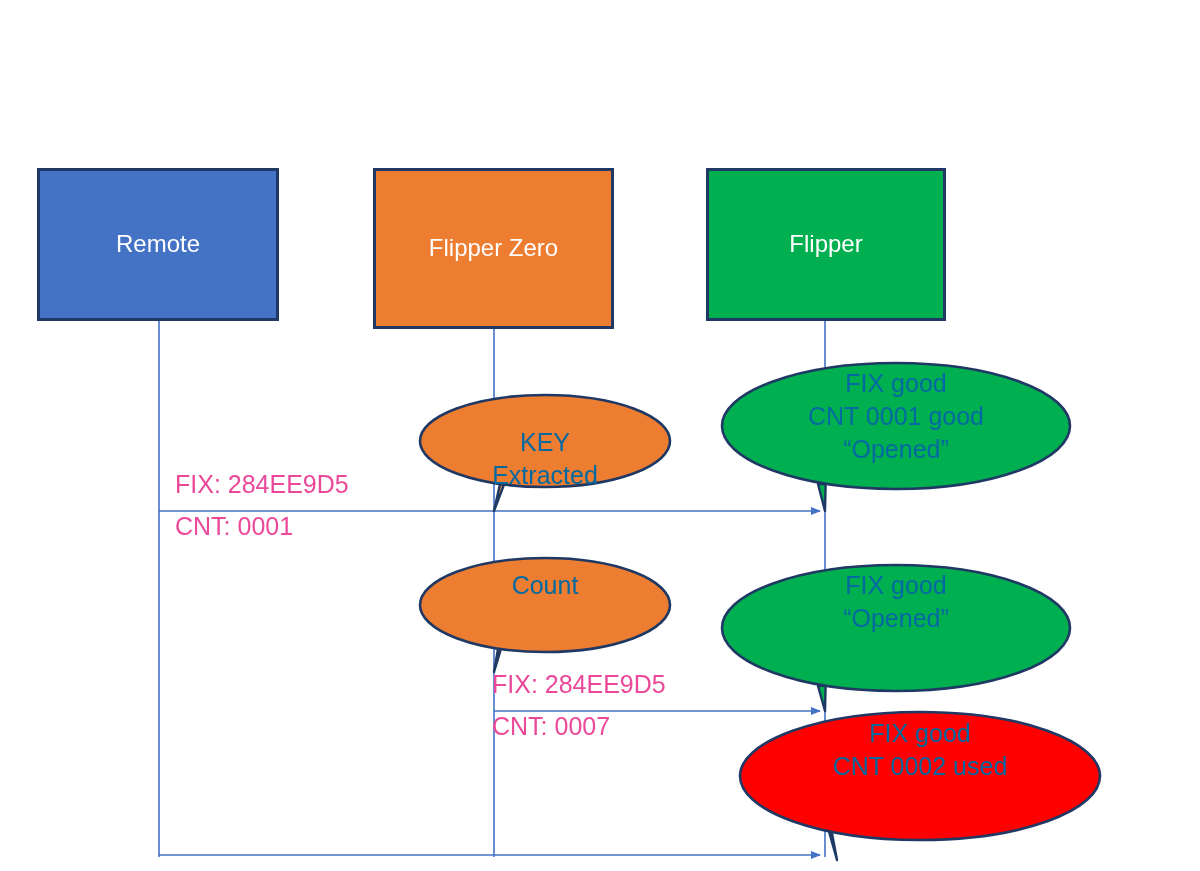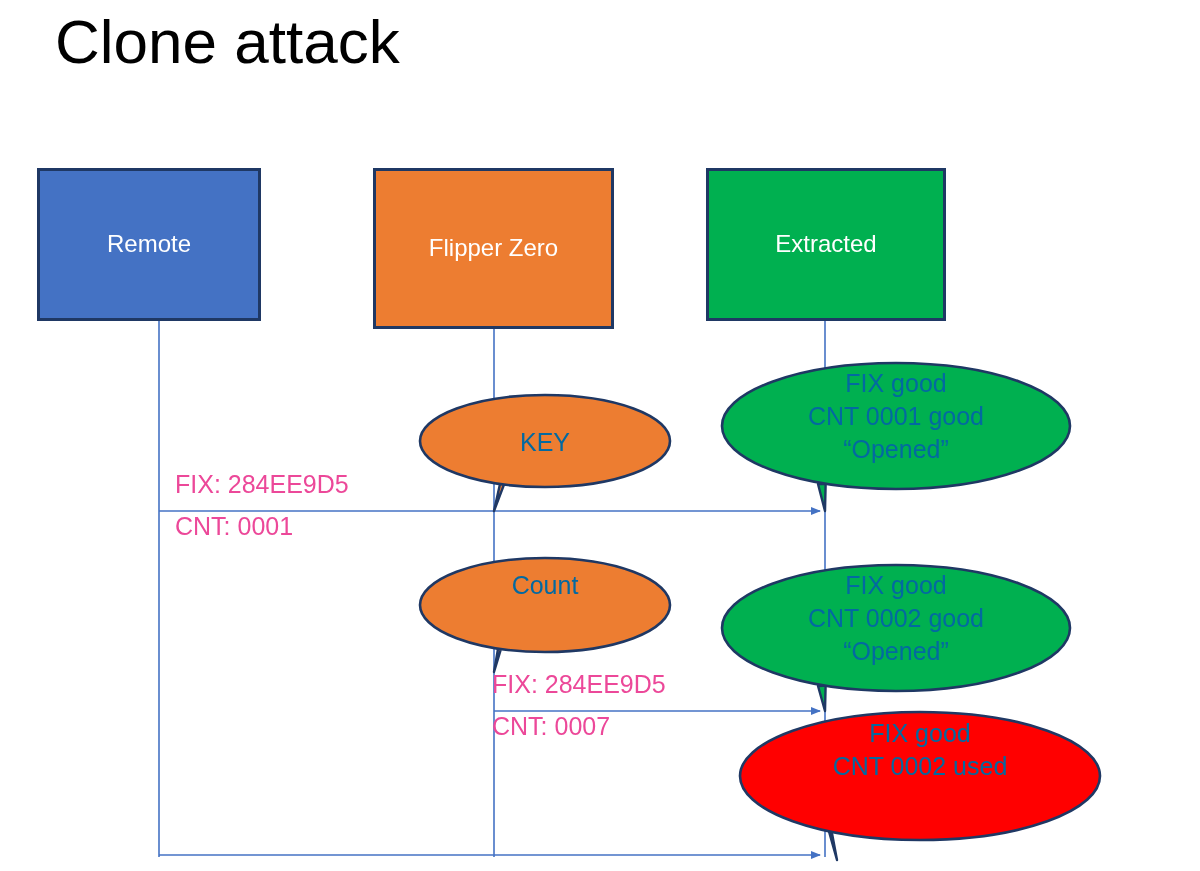--- a/index.html
+++ b/index.html
@@ -71,21 +71,20 @@
     line-height: 1.32;
     white-space: nowrap;
     pointer-events: none;
   }
 </style>
 </head>
 <body>
 
 <div id="slide">
 
-  <div id="title">Clone attack</div>
 
   <svg id="vector" viewBox="0 0 1200 871">
     <defs>
       <marker id="arrowblue" markerWidth="10" markerHeight="10" refX="9" refY="4" orient="auto" markerUnits="userSpaceOnUse">
         <path d="M0,0 L10,4 L0,8 z" fill="#4472C4"></path>
       </marker>
     </defs>
 
     <line x1="159" y1="320" x2="159" y2="857" stroke="#4472C4" stroke-width="1.6"></line>
     <line x1="494" y1="320" x2="494" y2="857" stroke="#4472C4" stroke-width="1.6"></line>
@@ -114,55 +113,55 @@
       <path d="M 825 711 L 826 670 L 884 683 L 818 686 Z" fill="#00B050" stroke="#1F3864" stroke-width="2.4" stroke-linejoin="round"></path>
       <ellipse cx="896" cy="628" rx="174" ry="63" fill="#00B050" stroke="#1F3864" stroke-width="2.6"></ellipse>
     </g>
 
     <g>
       <path d="M 837 860 L 828 812 L 895 826 L 828 828 Z" fill="#FF0000" stroke="#1F3864" stroke-width="2.4" stroke-linejoin="round"></path>
       <ellipse cx="920" cy="776" rx="180" ry="64" fill="#FF0000" stroke="#1F3864" stroke-width="2.6"></ellipse>
     </g>
   </svg>
 
-  <div class="actor-box" style="left:37px; top:168px; width:224px; height:153px; background:#4472C4;">
+  <div class="actor-box" style="left:37px; top:168px; width:242px; height:153px; background:#4472C4;">
     <span class="actor-label">Remote</span>
   </div>
 
   <div class="actor-box" style="left:373px; top:168px; width:241px; height:161px; background:#ED7D31;">
     <span class="actor-label">Flipper Zero</span>
   </div>
 
   <div class="actor-box" style="left:706px; top:168px; width:240px; height:153px; background:#00B050;">
-    <span class="actor-label">Extracted</span>
+    <span class="actor-label">Flipper</span>
   </div>
 
   <div class="msg-label" style="left:175px; top:471px;">FIX: 284EE9D5</div>
   <div class="msg-label" style="left:175px; top:513px;">CNT: 0001</div>
 
   <div class="msg-label" style="left:492px; top:671px;">FIX: 284EE9D5</div>
   <div class="msg-label" style="left:492px; top:713px;">CNT: 0007</div>
 
   <div class="callout-text" style="left:420px; top:426px; width:250px;">
     <div>KEY</div>
+    <div>Extracted</div>
   </div>
 
   <div class="callout-text" style="left:722px; top:367px; width:348px;">
     <div>FIX good</div>
     <div>CNT 0001 good</div>
     <div>“Opened”</div>
   </div>
 
   <div class="callout-text" style="left:420px; top:569px; width:250px;">
     <div>Count</div>
   </div>
 
   <div class="callout-text" style="left:722px; top:569px; width:348px;">
     <div>FIX good</div>
-    <div>CNT 0002 good</div>
     <div>“Opened”</div>
   </div>
 
   <div class="callout-text" style="left:740px; top:717px; width:360px;">
     <div>FIX good</div>
     <div>CNT 0002 used</div>
   </div>
 
 </div>
 

